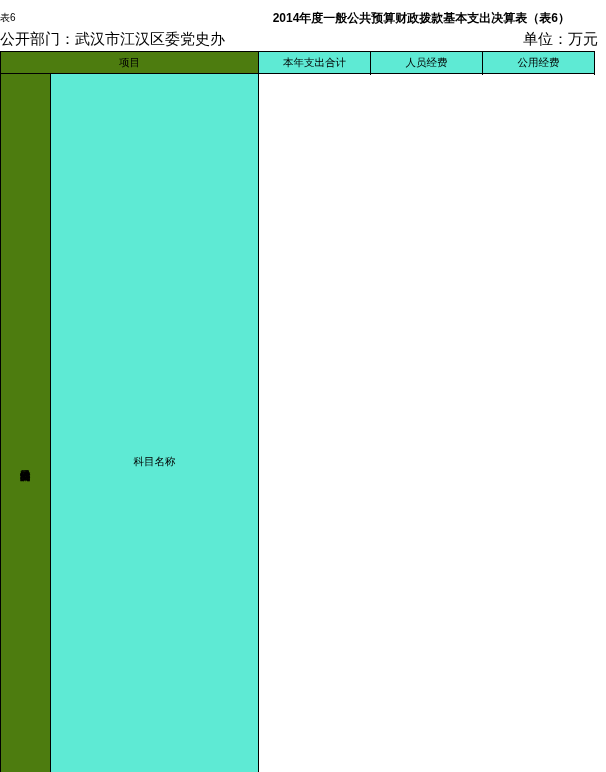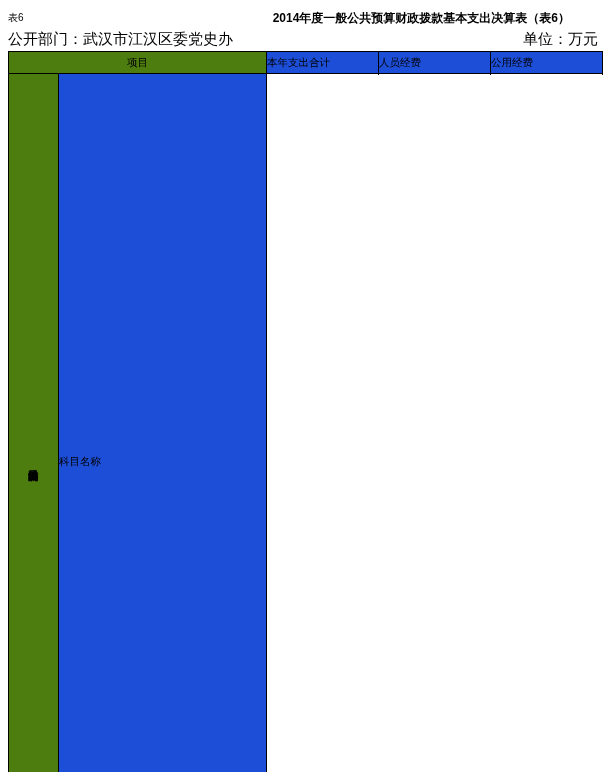--- a/index.html
+++ b/index.html
@@ -13,21 +13,21 @@
     font-family: "Liberation Sans", sans-serif;
     font-size: 11px;
     color: #000000;
     overflow: hidden;
   }
   .page {
     position: relative;
     width: 606px;
     height: 696px;
     box-sizing: border-box;
-    padding: 4px 6px 0 8px;
+    padding: 4px 6px 0 0;
   }
   .title-row {
     display: flex;
     align-items: flex-end;
     gap: 6px;
     height: 24px;
   }
   .table-tag {
     font-size: 10px;
     padding-bottom: 3px;
@@ -59,21 +59,22 @@
   }
   table.budget td, table.budget th {
     border: 1px solid #000000;
     font-weight: normal;
     font-size: 10.5px;
     padding: 0;
     height: 21px;
     box-sizing: border-box;
   }
   .hdr {
-    background: #1d4ed8;
+    background: #5eead4;
+    text-align: center;
     vertical-align: middle;
   }
   .hdr-vert {
     background: #4d7c0f;
     text-align: center;
     vertical-align: middle;
     line-height: 1.02;
     font-size: 10.5px;
     padding: 1px 2px;
   }

